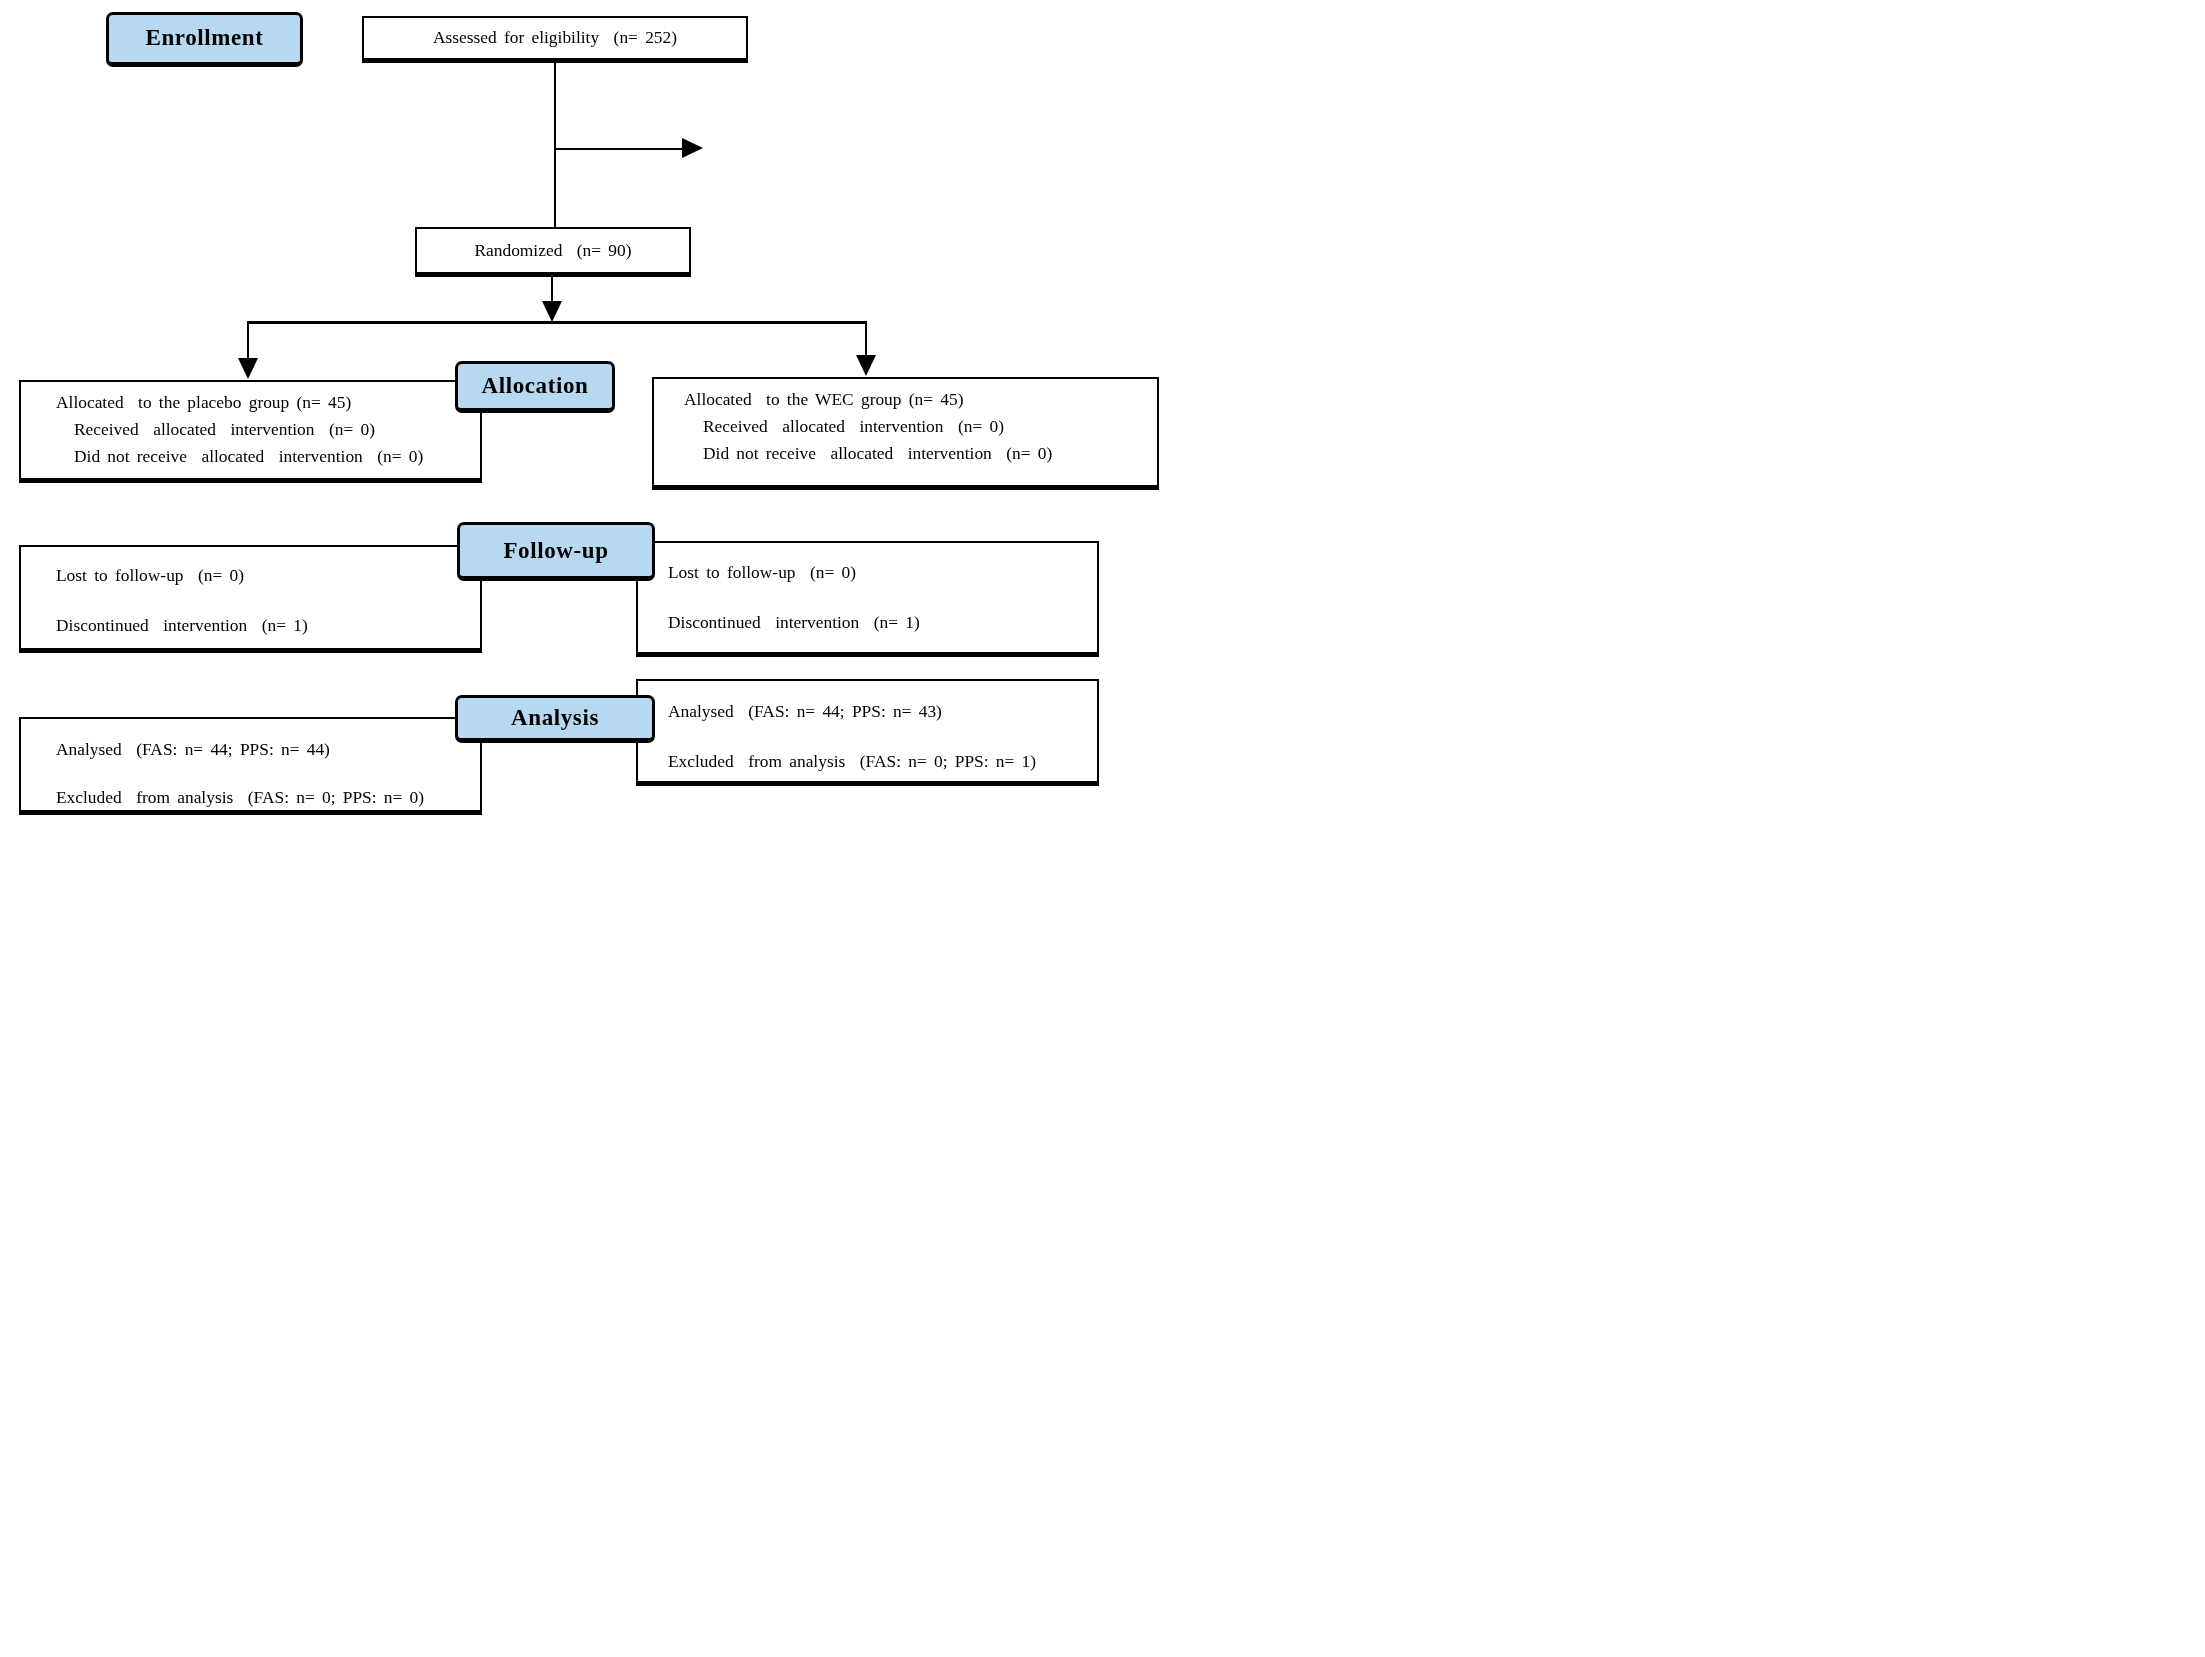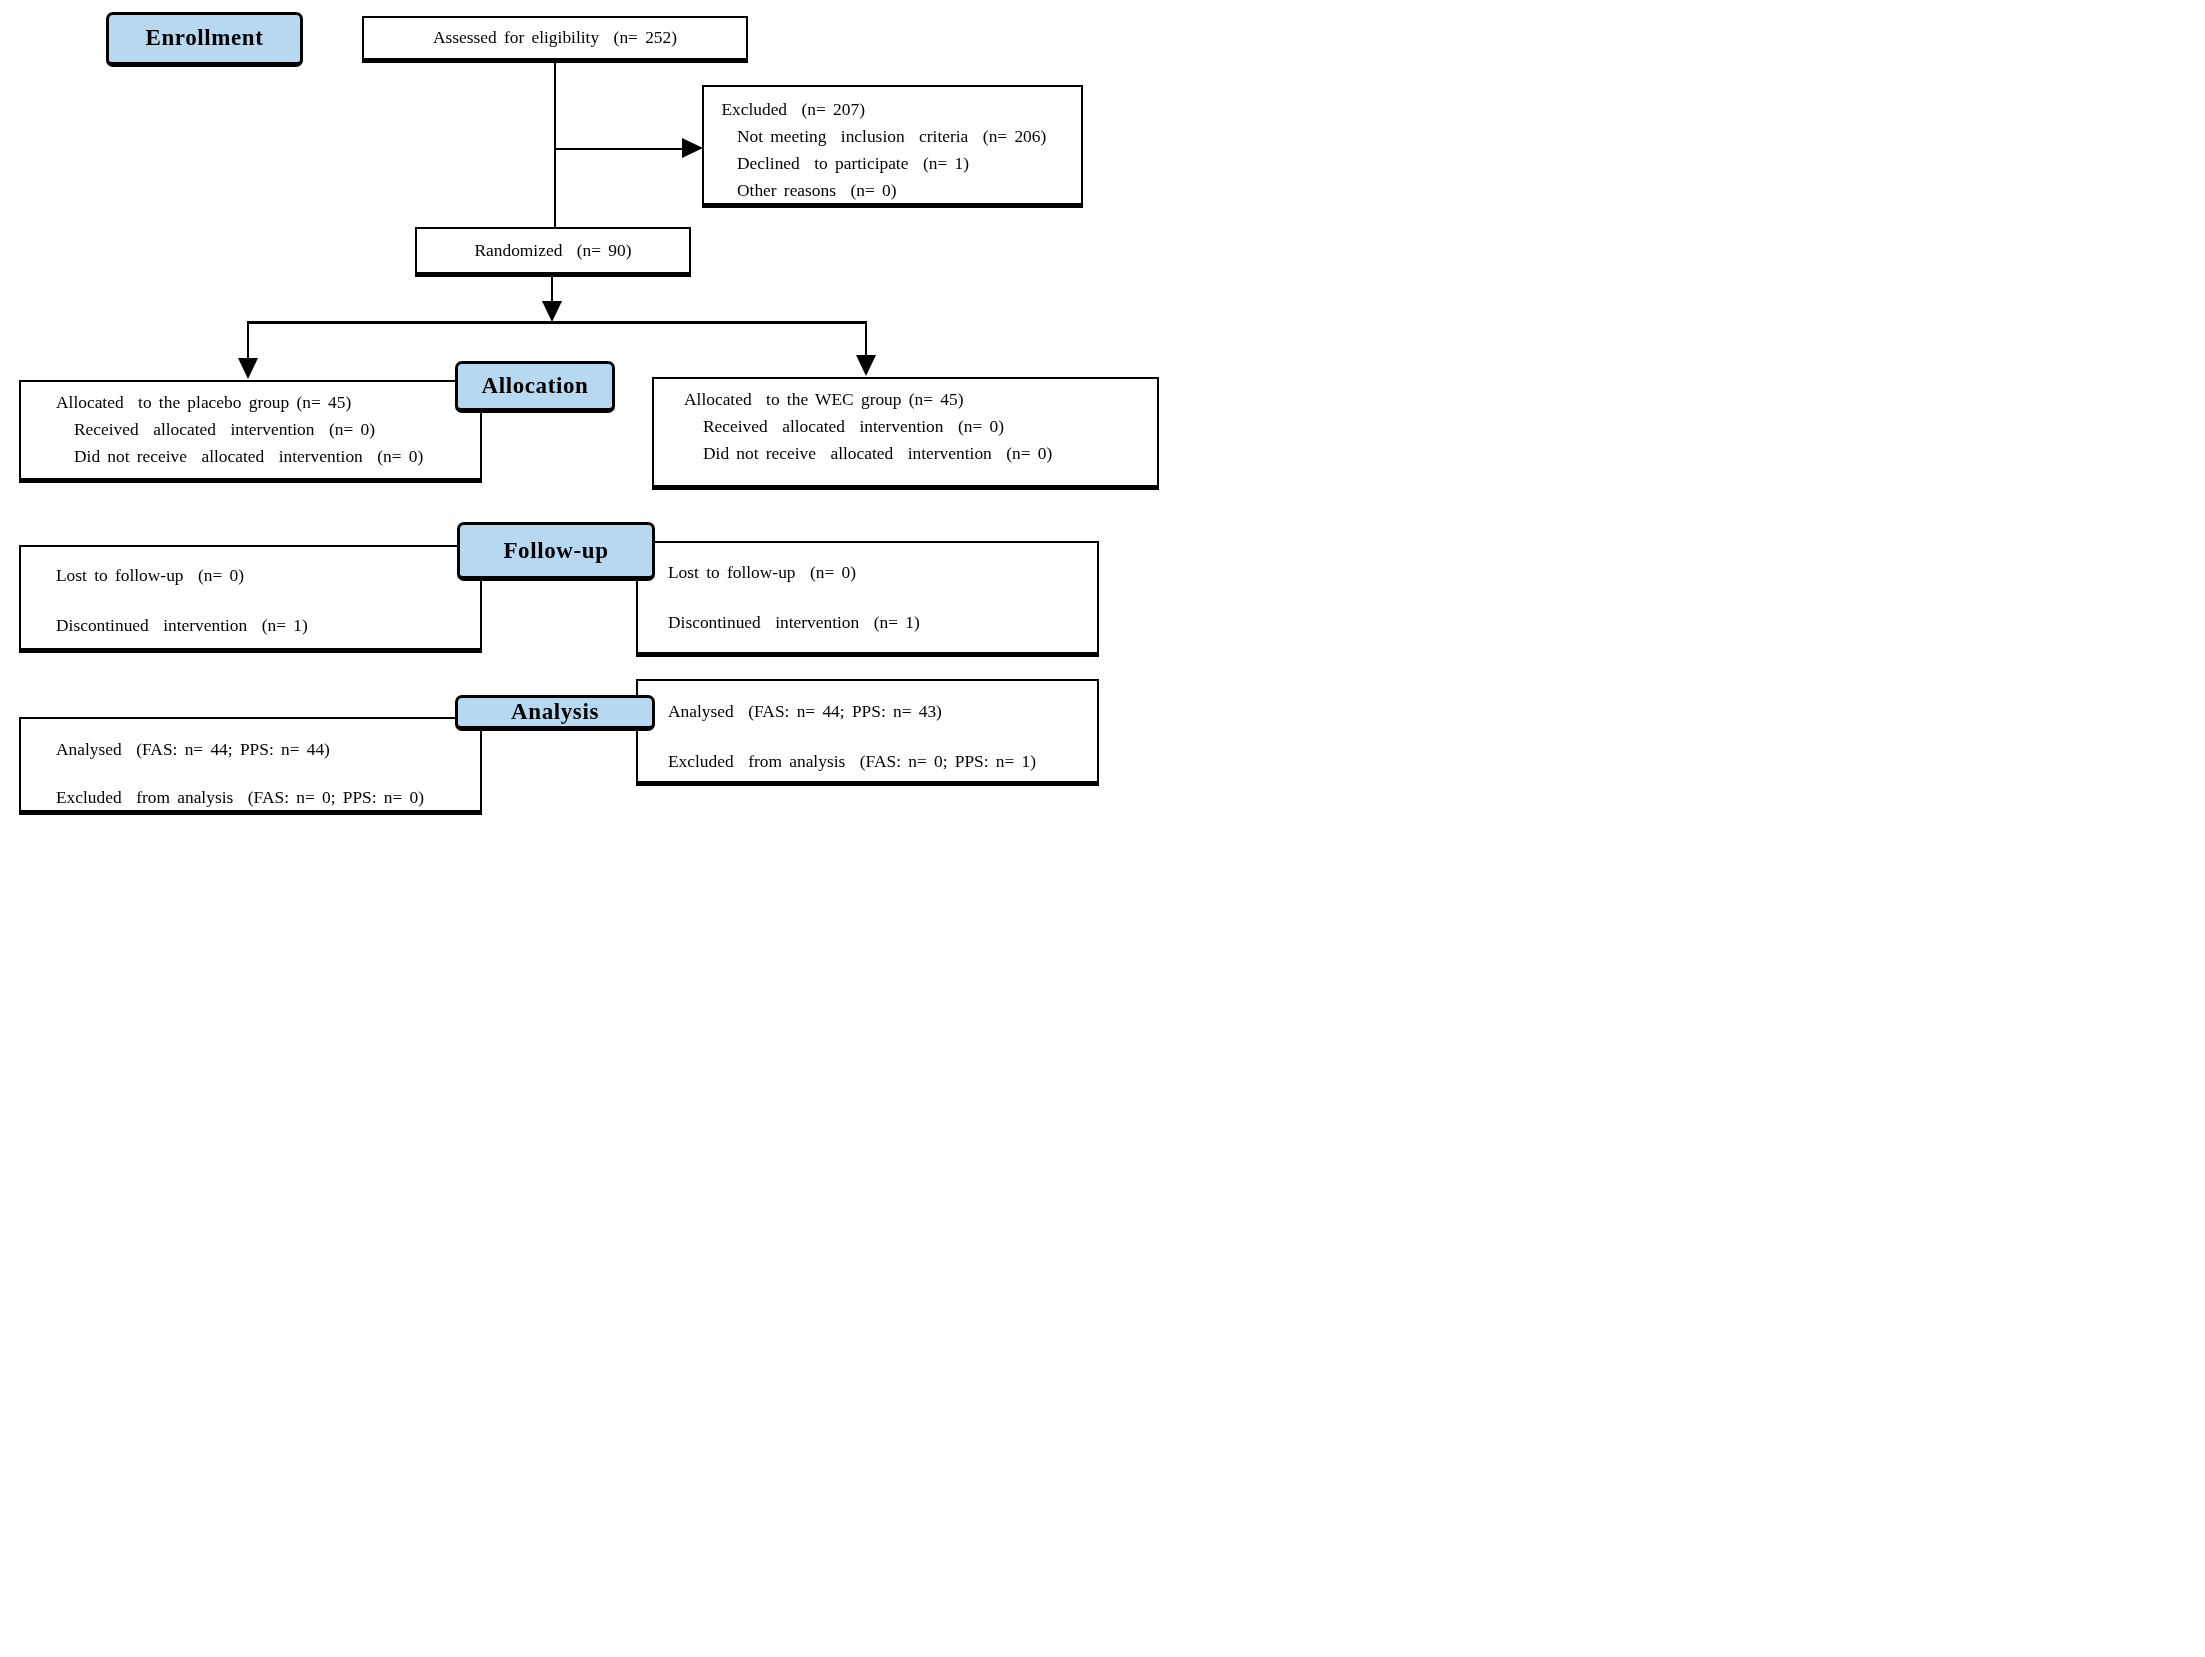--- a/index.html
+++ b/index.html
@@ -84,26 +84,20 @@
   <div class="arr-down" style="left:856px;top:355px;"></div>
 
   <div class="stage" style="left:106px;top:11.6px;width:197px;height:55px;">
     <span>Enrollment</span>
   </div>
 
   <div class="wbox centered" style="left:362px;top:15.7px;width:386px;height:47px;">
     <div class="line">Assessed for eligibility  (n= 252)</div>
   </div>
 
-  <div class="wbox" style="left:702px;top:85px;width:381px;height:123px;">
-    <div class="line" style="margin:9.3px 0 0 17.4px;">Excluded  (n= 207)</div>
-    <div class="line" style="margin-left:33px;">Not meeting  inclusion  criteria  (n= 206)</div>
-    <div class="line" style="margin-left:33px;">Declined  to participate  (n= 1)</div>
-    <div class="line" style="margin-left:33px;">Other reasons  (n= 0)</div>
-  </div>
 
   <div class="wbox centered" style="left:415px;top:227px;width:276px;height:50px;">
     <div class="line">Randomized  (n= 90)</div>
   </div>
 
   <div class="wbox" style="left:19px;top:380px;width:463px;height:103px;">
     <div class="line padT-title" style="margin-left:35px;">Allocated  to the placebo group (n= 45)</div>
     <div class="line" style="margin-left:53px;">Received  allocated  intervention  (n= 0)</div>
     <div class="line" style="margin-left:53px;">Did not receive  allocated  intervention  (n= 0)</div>
   </div>
@@ -135,18 +129,18 @@
   <div class="wbox" style="left:19px;top:717px;width:463px;height:98px;">
     <div class="line" style="margin:17.4px 0 0 35px;">Analysed  (FAS: n= 44; PPS: n= 44)</div>
     <div class="line" style="margin:21px 0 0 35px;">Excluded  from analysis  (FAS: n= 0; PPS: n= 0)</div>
   </div>
 
   <div class="wbox" style="left:636px;top:679px;width:463px;height:107px;">
     <div class="line" style="margin:17.4px 0 0 30px;">Analysed  (FAS: n= 44; PPS: n= 43)</div>
     <div class="line" style="margin:23px 0 0 30px;">Excluded  from analysis  (FAS: n= 0; PPS: n= 1)</div>
   </div>
 
-  <div class="stage" style="left:455px;top:695px;width:200px;height:36px;">
+  <div class="stage" style="left:455px;top:695px;width:200px;height:48px;">
     <span>Analysis</span>
   </div>
 
 </div>
 
 
 </body></html>

